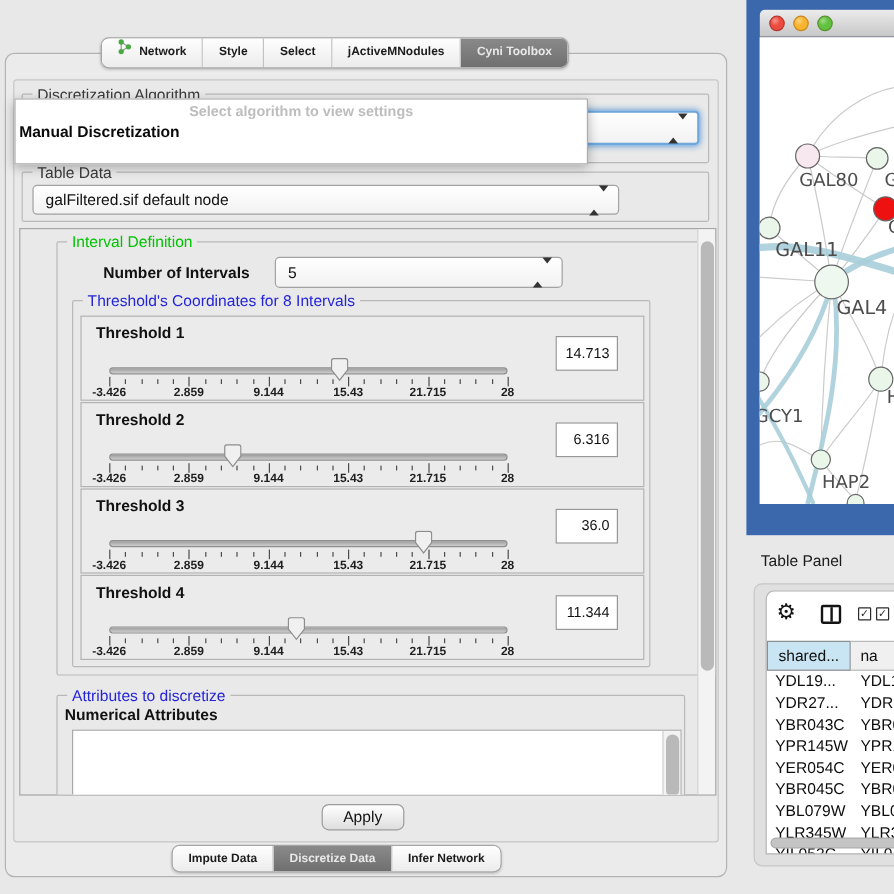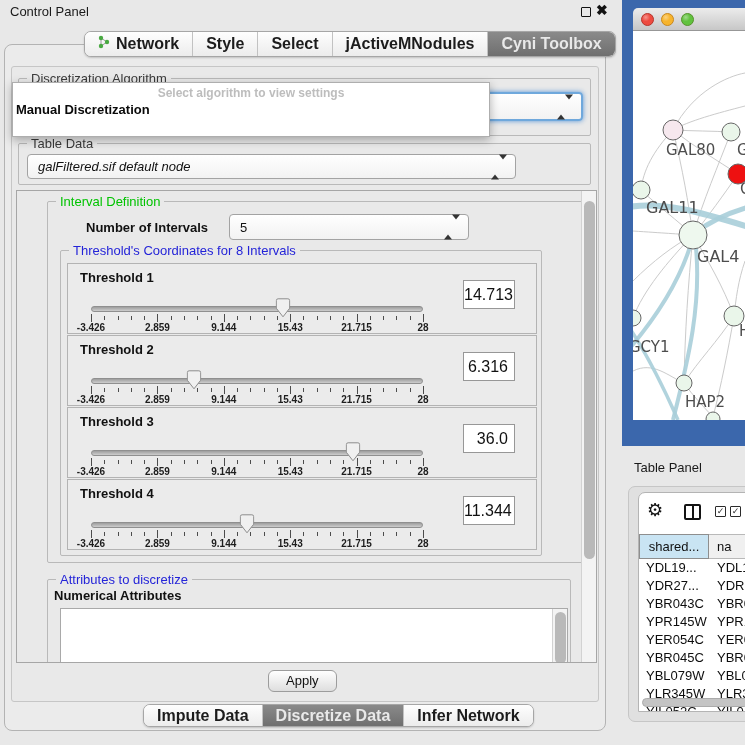--- a/index.html
+++ b/index.html
@@ -16,21 +16,21 @@
   .close-icon { position:absolute; left:596px; top:2px; font-size:14px; font-weight:bold; color:#111; }
 
   .panel-a { position:absolute; left:4px; top:44px; width:602px; height:687px;
              background:#ebebeb; border:1px solid #b3b3b3; border-radius:8px; }
   .panel-b { position:absolute; left:11px; top:66px; width:588px; height:636px;
              background:#e9e9e9; border:1px solid #c6c6c6; border-radius:3px; }
 
   
   .seg { position:absolute; display:flex; border:1px solid #a6a6a6; border-radius:7px;
          overflow:hidden; background:#fff; box-shadow:0 1px 2px rgba(0,0,0,.18); z-index:20; }
-  .seg .tab { display:flex; align-items:center; gap:6px; padding:0 13px; font-size:16px;
+  .seg .tab { display:flex; align-items:center; gap:6px; padding:0 13px; font-size:10px;
               font-weight:600; color:#1c1c1c; background:linear-gradient(#fefefe,#ececec);
               border-left:1px solid #c2c2c2; white-space:nowrap; }
   .seg .tab:first-child { border-left:none; }
   .seg .tab.selected { background:linear-gradient(#8a8a8a,#6f6f6f); color:#e9e9e9; }
   #top-tabs { left:84px; top:31px; height:26px; }
   #top-tabs .tab { line-height:24px; }
   #bottom-tabs { left:143px; top:704px; height:23px; }
   #bottom-tabs .tab { line-height:21px; }
 
   
@@ -74,21 +74,21 @@
   .slider { position:absolute; left:23px; top:0; width:332px; height:71px; }
   .track { position:absolute; left:0; top:42px; width:332px; height:6px; border-radius:3px;
            background:linear-gradient(#9d9d9d,#cdcdcd); border:1px solid #8f8f8f; }
   .thumb { position:absolute; top:34px; width:15px; height:20px; transform:translateX(-50%); z-index:3; }
   .tick { position:absolute; width:1px; background:#4c4c4c; }
   .tick.minor { top:52px; height:4px; }
   .tick.major { top:50px; height:8px; }
   .tlab { position:absolute; top:58px; transform:translateX(-50%); font-size:10px;
           font-weight:bold; color:#1e1e1e; white-space:nowrap; }
   .valbox { position:absolute; left:395px; top:16px; width:52px; height:29px; background:#fff;
-            border:1px solid #979797; font-size:16px; color:#111; text-align:right;
+            border:1px solid #979797; font-size:12px; color:#111; text-align:right;
             line-height:27px; padding-right:6px; }
 
   
   .listbox { position:absolute; background:#fff; border:1px solid #a9a9a9; overflow:hidden; }
   .litem { font-size:13px; color:#111; line-height:19px; padding-left:14px; white-space:nowrap; }
 
   .btn { position:absolute; font-size:13px; color:#111; background:linear-gradient(#ffffff,#dedede);
          border:1px solid #9c9c9c; border-radius:6px; padding:0 17px; height:22px; line-height:20px; }
 
   .bold13 { font-size:13px; font-weight:bold; color:#111; position:absolute; }
@@ -126,25 +126,20 @@
   #tp-hsb { position:absolute; left:3px; top:205px; width:112px; height:9px; }
   #tp-hsb .thumb-h { width:107px; height:9px; background:#c4c4c4; border:1px solid #ababab;
                      border-radius:5px; }
 </style>
 </head>
 <body>
 
 <div id="root">
 
   <section id="control-panel">
-    <div class="cp-titlebar">
-      <span class="cp-title">Control Panel</span>
-      <span class="float-icon"></span>
-      <span class="close-icon">✖</span>
-    </div>
 
     <div class="panel-a"></div>
     <div class="panel-b"></div>
 
     <div class="seg" id="top-tabs">
         <div class="tab">
           <span><svg width="12" height="14" viewBox="0 0 12 14">
               <line x1="3" y1="3" x2="9" y2="7" stroke="#9a9a9a"></line>
               <line x1="3" y1="11" x2="9" y2="7" stroke="#9a9a9a"></line>
               <line x1="3" y1="3" x2="3" y2="11" stroke="#9a9a9a"></line>
@@ -177,21 +172,21 @@
       </div>
     </div>
 
     <div id="algo-popup">
       <div class="hint">Select algorithm to view settings</div>
       <div class="pitem b">Manual Discretization</div>
     </div>
 
     <div class="group" style="left:18px; top:143px; width:573px; height:42px;">
       <span class="group-title">Table Data</span>
-      <div class="combo" style="left:8px; top:10px; width:489px; height:25px;font-style:italic;">
+      <div class="combo" style="left:8px; top:10px; width:489px; height:25px;">
         <span>galFiltered.sif default node</span>
         <span class="arrows">
           <span class="arr-up"></span><span class="arr-down"></span>
         </span>
       </div>
     </div>
 
     <div id="scrollpane">
 
       <div class="group" style="left:30px; top:10px; width:628px; height:362px; background:#e9e9e9;">

